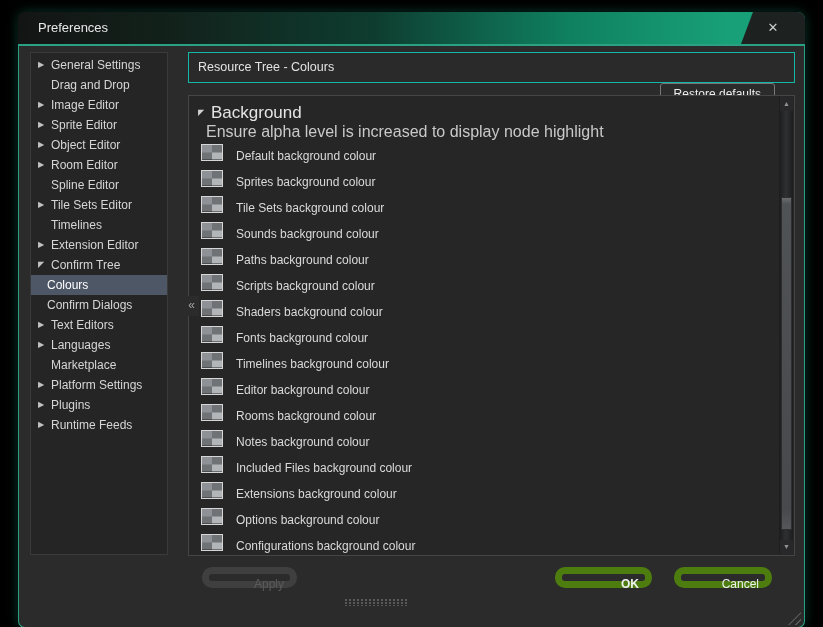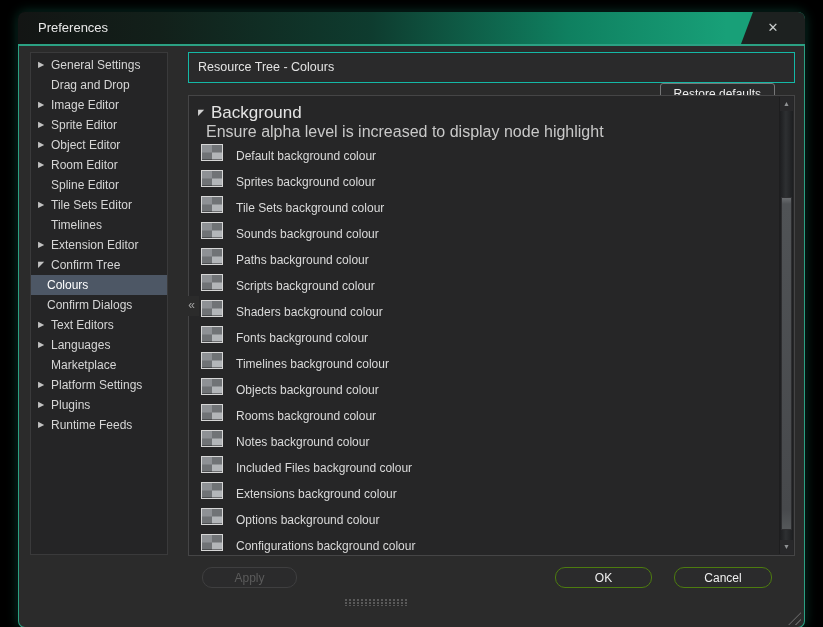--- a/index.html
+++ b/index.html
@@ -52,24 +52,24 @@
   
   .scrollbar{position:absolute;top:1px;right:1px;bottom:1px;width:14px;background:#28282a;border-left:1px solid #1e1e1f;box-sizing:border-box;}
   .sb-btn{position:absolute;left:0;right:0;height:14px;text-align:center;color:#909294;font-size:7px;line-height:14px;cursor:pointer;}
   .sb-btn.up{top:0;}
   .sb-btn.down{bottom:0;}
   .sb-track{position:absolute;left:0;right:0;top:14px;bottom:14px;cursor:pointer;
             background:linear-gradient(90deg,#1d1e20,#2e3032 45%,#1d1e20);}
   .sb-thumb{position:absolute;left:1px;right:1px;top:86px;height:333px;cursor:pointer;box-sizing:border-box;
             background:linear-gradient(180deg,#6a6d70 0,#505356 6px,#47494c 94%,#55585a);border:1px solid #2e2e30;}
   
-  .btn{position:absolute;height:21px;border-radius:10px;background:#2b2b2c;border:1px solid #4d7c0f;
-       color:#f0f0f0;font-size:12px;text-align:center;line-height:19px;box-sizing:border-box;cursor:pointer;}
+  .btn{position:absolute;height:21px;border-radius:10px;background:#2b2b2c;border:7px solid #4d7c0f;
+       color:#f0f0f0;font-size:12px;text-align:right;line-height:19px;box-sizing:border-box;cursor:pointer;}
   .btn.apply{left:183px;top:521px;width:95px;border-color:#3f3f40;color:#5b5b5b;cursor:default;}
-  .btn.ok{left:536px;top:521px;width:97px;}
+  .btn.ok{left:536px;top:521px;width:97px;font-weight:bold;}
   .btn.cancel{left:655px;top:521px;width:98px;}
   
   .grip-dots{position:absolute;left:326px;top:553px;width:64px;height:7px;opacity:.9;cursor:ns-resize;
              background:radial-gradient(circle at 1px 1px,#5f5f5f .8px,transparent 1.2px);background-size:4px 3px;}
   .grip-corner{position:absolute;right:3px;bottom:2px;width:13px;height:13px;cursor:nwse-resize;
                background:repeating-linear-gradient(135deg,transparent 0 4px,#5a5a5a 4px 5px);
                clip-path:polygon(100% 0,100% 100%,0 100%);}
 </style>
 </head>
 <body>
@@ -237,21 +237,21 @@
     <span class="colour-label">Fonts background colour</span>
   </div>
 
   <div class="colour-row">
     <span class="swatch"></span>
     <span class="colour-label">Timelines background colour</span>
   </div>
 
   <div class="colour-row">
     <span class="swatch"></span>
-    <span class="colour-label">Objects background colour</span>
+    <span class="colour-label">Editor background colour</span>
   </div>
 
   <div class="colour-row">
     <span class="swatch"></span>
     <span class="colour-label">Rooms background colour</span>
   </div>
 
   <div class="colour-row">
     <span class="swatch"></span>
     <span class="colour-label">Notes background colour</span>

